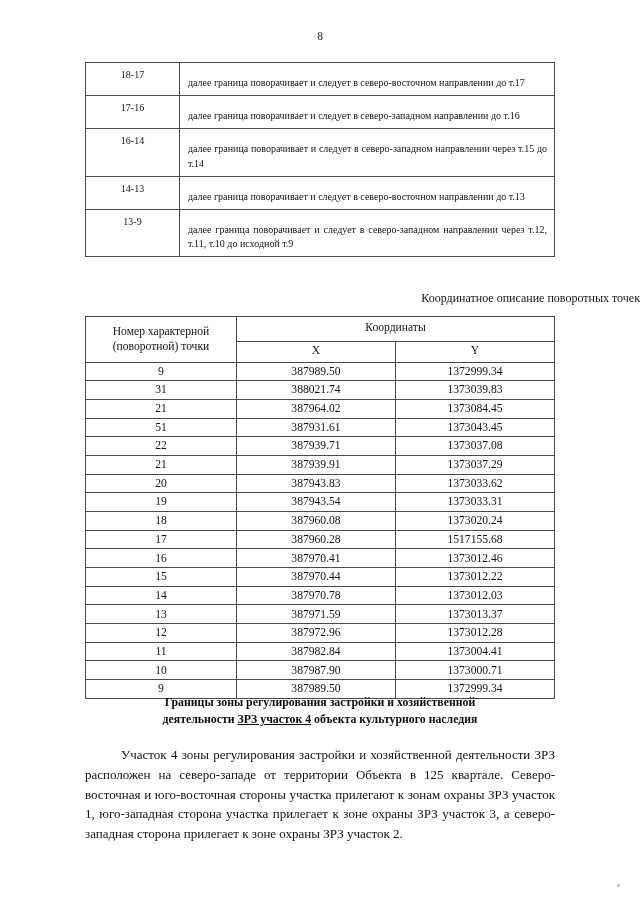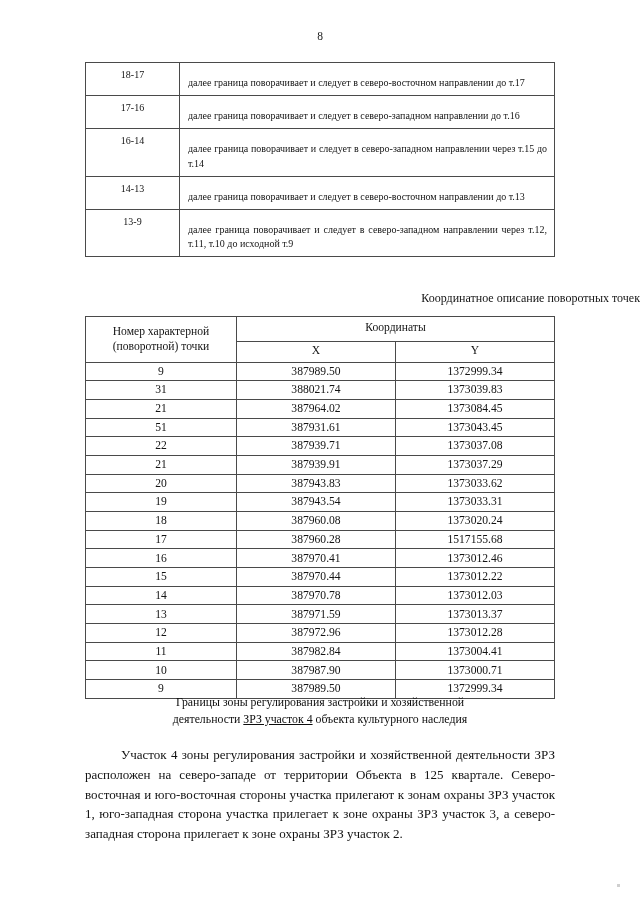--- a/index.html
+++ b/index.html
@@ -103,21 +103,21 @@
   .coord-table tr.data-row td { padding: 1.2px 2px; }
 
   
   .section-heading {
     position: absolute;
     left: 92px;
     top: 694px;
     width: 456px;
     text-align: center;
     font-size: 11.8px;
-    font-weight: normal;
+    font-weight: bold;
     line-height: 1.42;
     color: #0d0d0d;
   }
   .section-heading .u { text-decoration: underline; }
 
   
   .body-par {
     position: absolute;
     left: 85px;
     top: 745px;

